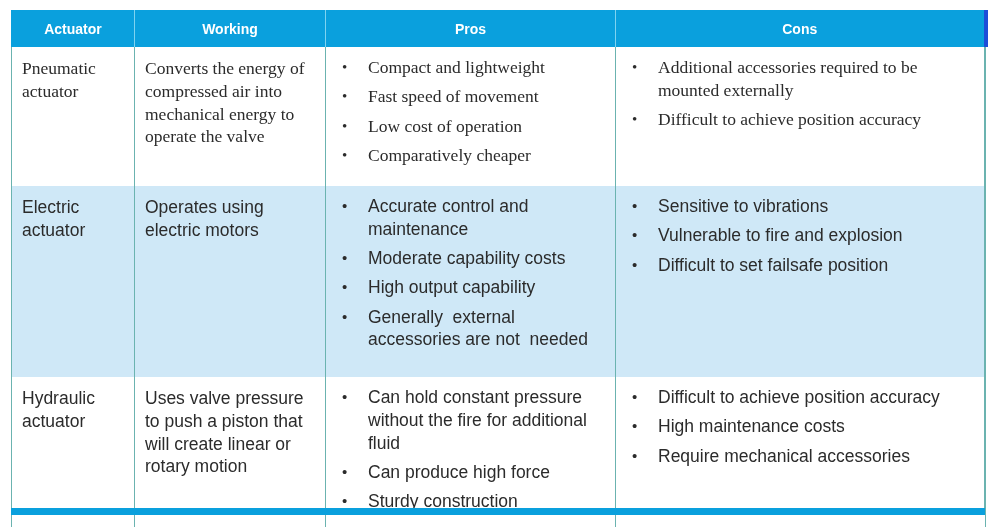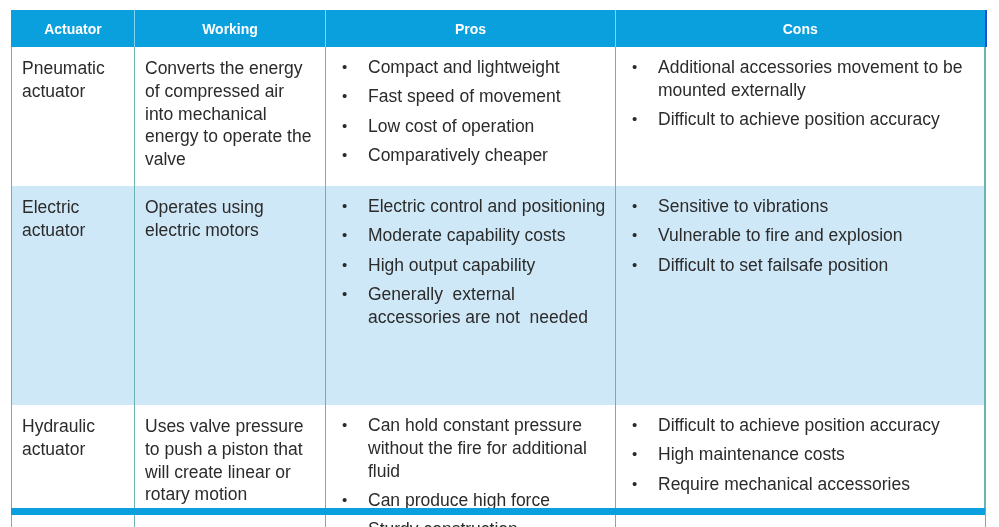--- a/index.html
+++ b/index.html
@@ -36,35 +36,35 @@
       color: #ffffff;
       font-weight: bold;
       font-size: 14px;
       height: 37px;
       padding: 0;
       text-align: center;
       border-left: 1px solid #7fd3f0;
       border-right: 1px solid #7fd3f0;
     }
     thead th:first-child { border-left: 1px solid #0aa0dd; }
-    thead th:last-child { border-right: 2px solid #1d4ed8; }
+    thead th:last-child { border-right: 4px solid #1d4ed8; }
 
     tbody td {
       vertical-align: top;
       font-size: 17.5px;
       line-height: 22.8px;
       border-left: 1px solid #6bb3b0;
       border-right: 1px solid #6bb3b0;
       padding: 0;
     }
     tbody tr.row-white td { background: #ffffff; }
     tbody tr.row-blue td { background: #cfe8f7; }
 
-    tr.r1 td { height: 139px; }
-    tr.r2 td { height: 219px; }
+    tr.r1 td { height: 139px; font-family: Liberation Serif, serif; }
+    tr.r2 td { height: 191px; }
     tr.r3 td { height: 153px; }
 
     .cell-text {
       padding: 10px 8px 0 10px;
     }
     .cell-text.name { padding-left: 10px; }
 
     ul.bullets {
       list-style: none;
       margin: 0;
@@ -131,36 +131,36 @@
         <td>
           <ul class="bullets">
             <li><span class="dot">•</span><span>Compact and lightweight</span></li>
             <li><span class="dot">•</span><span>Fast speed of movement</span></li>
             <li><span class="dot">•</span><span>Low cost of operation</span></li>
             <li><span class="dot">•</span><span>Comparatively cheaper</span></li>
           </ul>
         </td>
         <td>
           <ul class="bullets">
-            <li><span class="dot">•</span><span>Additional accessories movement to be mounted externally</span></li>
+            <li><span class="dot">•</span><span>Additional accessories required to be mounted externally</span></li>
             <li><span class="dot">•</span><span>Difficult to achieve position accuracy</span></li>
           </ul>
         </td>
       </tr>
 
       <tr class="row-blue r2">
         <td>
           <div class="cell-text name">Electric actuator</div>
         </td>
         <td>
           <div class="cell-text">Operates using electric motors</div>
         </td>
         <td>
           <ul class="bullets">
-            <li><span class="dot">•</span><span>Electric control and positioning</span></li>
+            <li><span class="dot">•</span><span>Accurate control and maintenance</span></li>
             <li><span class="dot">•</span><span>Moderate capability costs</span></li>
             <li><span class="dot">•</span><span>High output capability</span></li>
             <li><span class="dot">•</span><span style="white-space: pre-wrap;">Generally  external accessories are not  needed</span></li>
           </ul>
         </td>
         <td>
           <ul class="bullets">
             <li><span class="dot">•</span><span>Sensitive to vibrations</span></li>
             <li><span class="dot">•</span><span>Vulnerable to fire and explosion</span></li>
             <li><span class="dot">•</span><span>Difficult to set failsafe position</span></li>

